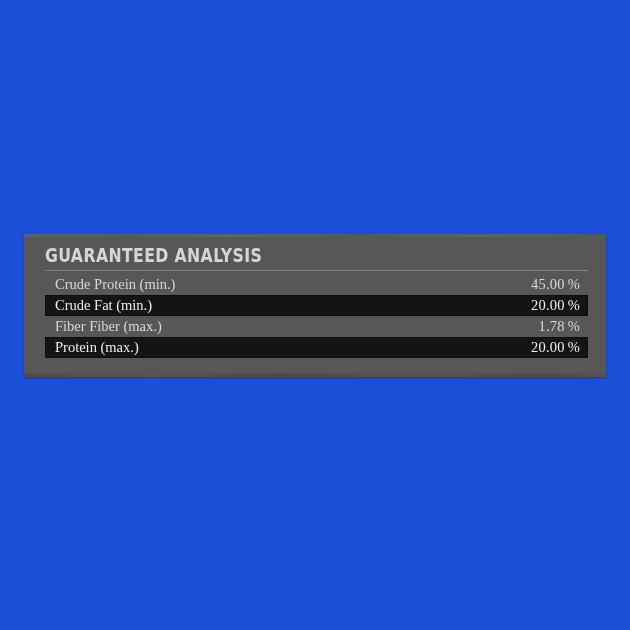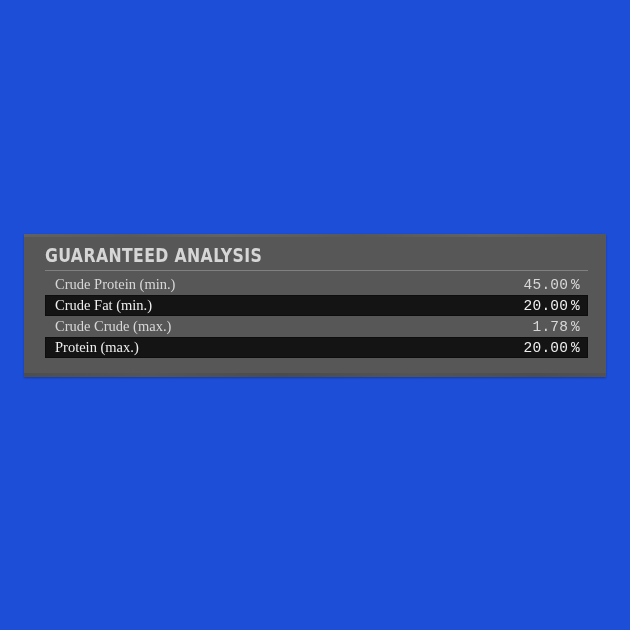--- a/index.html
+++ b/index.html
@@ -102,21 +102,20 @@
     box-shadow: inset 0 0 0 1px rgba(0,0,0,0.35);
   }
 
   .row .nutrient {
     white-space: nowrap;
   }
 
   .row .value {
     white-space: nowrap;
     letter-spacing: 0.2px;
-    font-family: Liberation Mono, monospace;
   }
 
   .row .value .unit {
     margin-left: 3px;
   }
 </style>
 </head>
 <body>
 
 <div id="stage">
@@ -133,21 +132,21 @@
           <span class="nutrient">Crude Protein (min.)</span>
           <span class="value"><span>45.00</span><span class="unit">%</span></span>
         </div>
 
         <div class="row dark">
           <span class="nutrient">Crude Fat (min.)</span>
           <span class="value"><span>20.00</span><span class="unit">%</span></span>
         </div>
 
         <div class="row light">
-          <span class="nutrient">Crude Crude (max.)</span>
+          <span class="nutrient">Fiber Fiber (max.)</span>
           <span class="value"><span>1.78</span><span class="unit">%</span></span>
         </div>
 
         <div class="row dark">
           <span class="nutrient">Protein (max.)</span>
           <span class="value"><span>20.00</span><span class="unit">%</span></span>
         </div>
 
       </div>
     </div>

